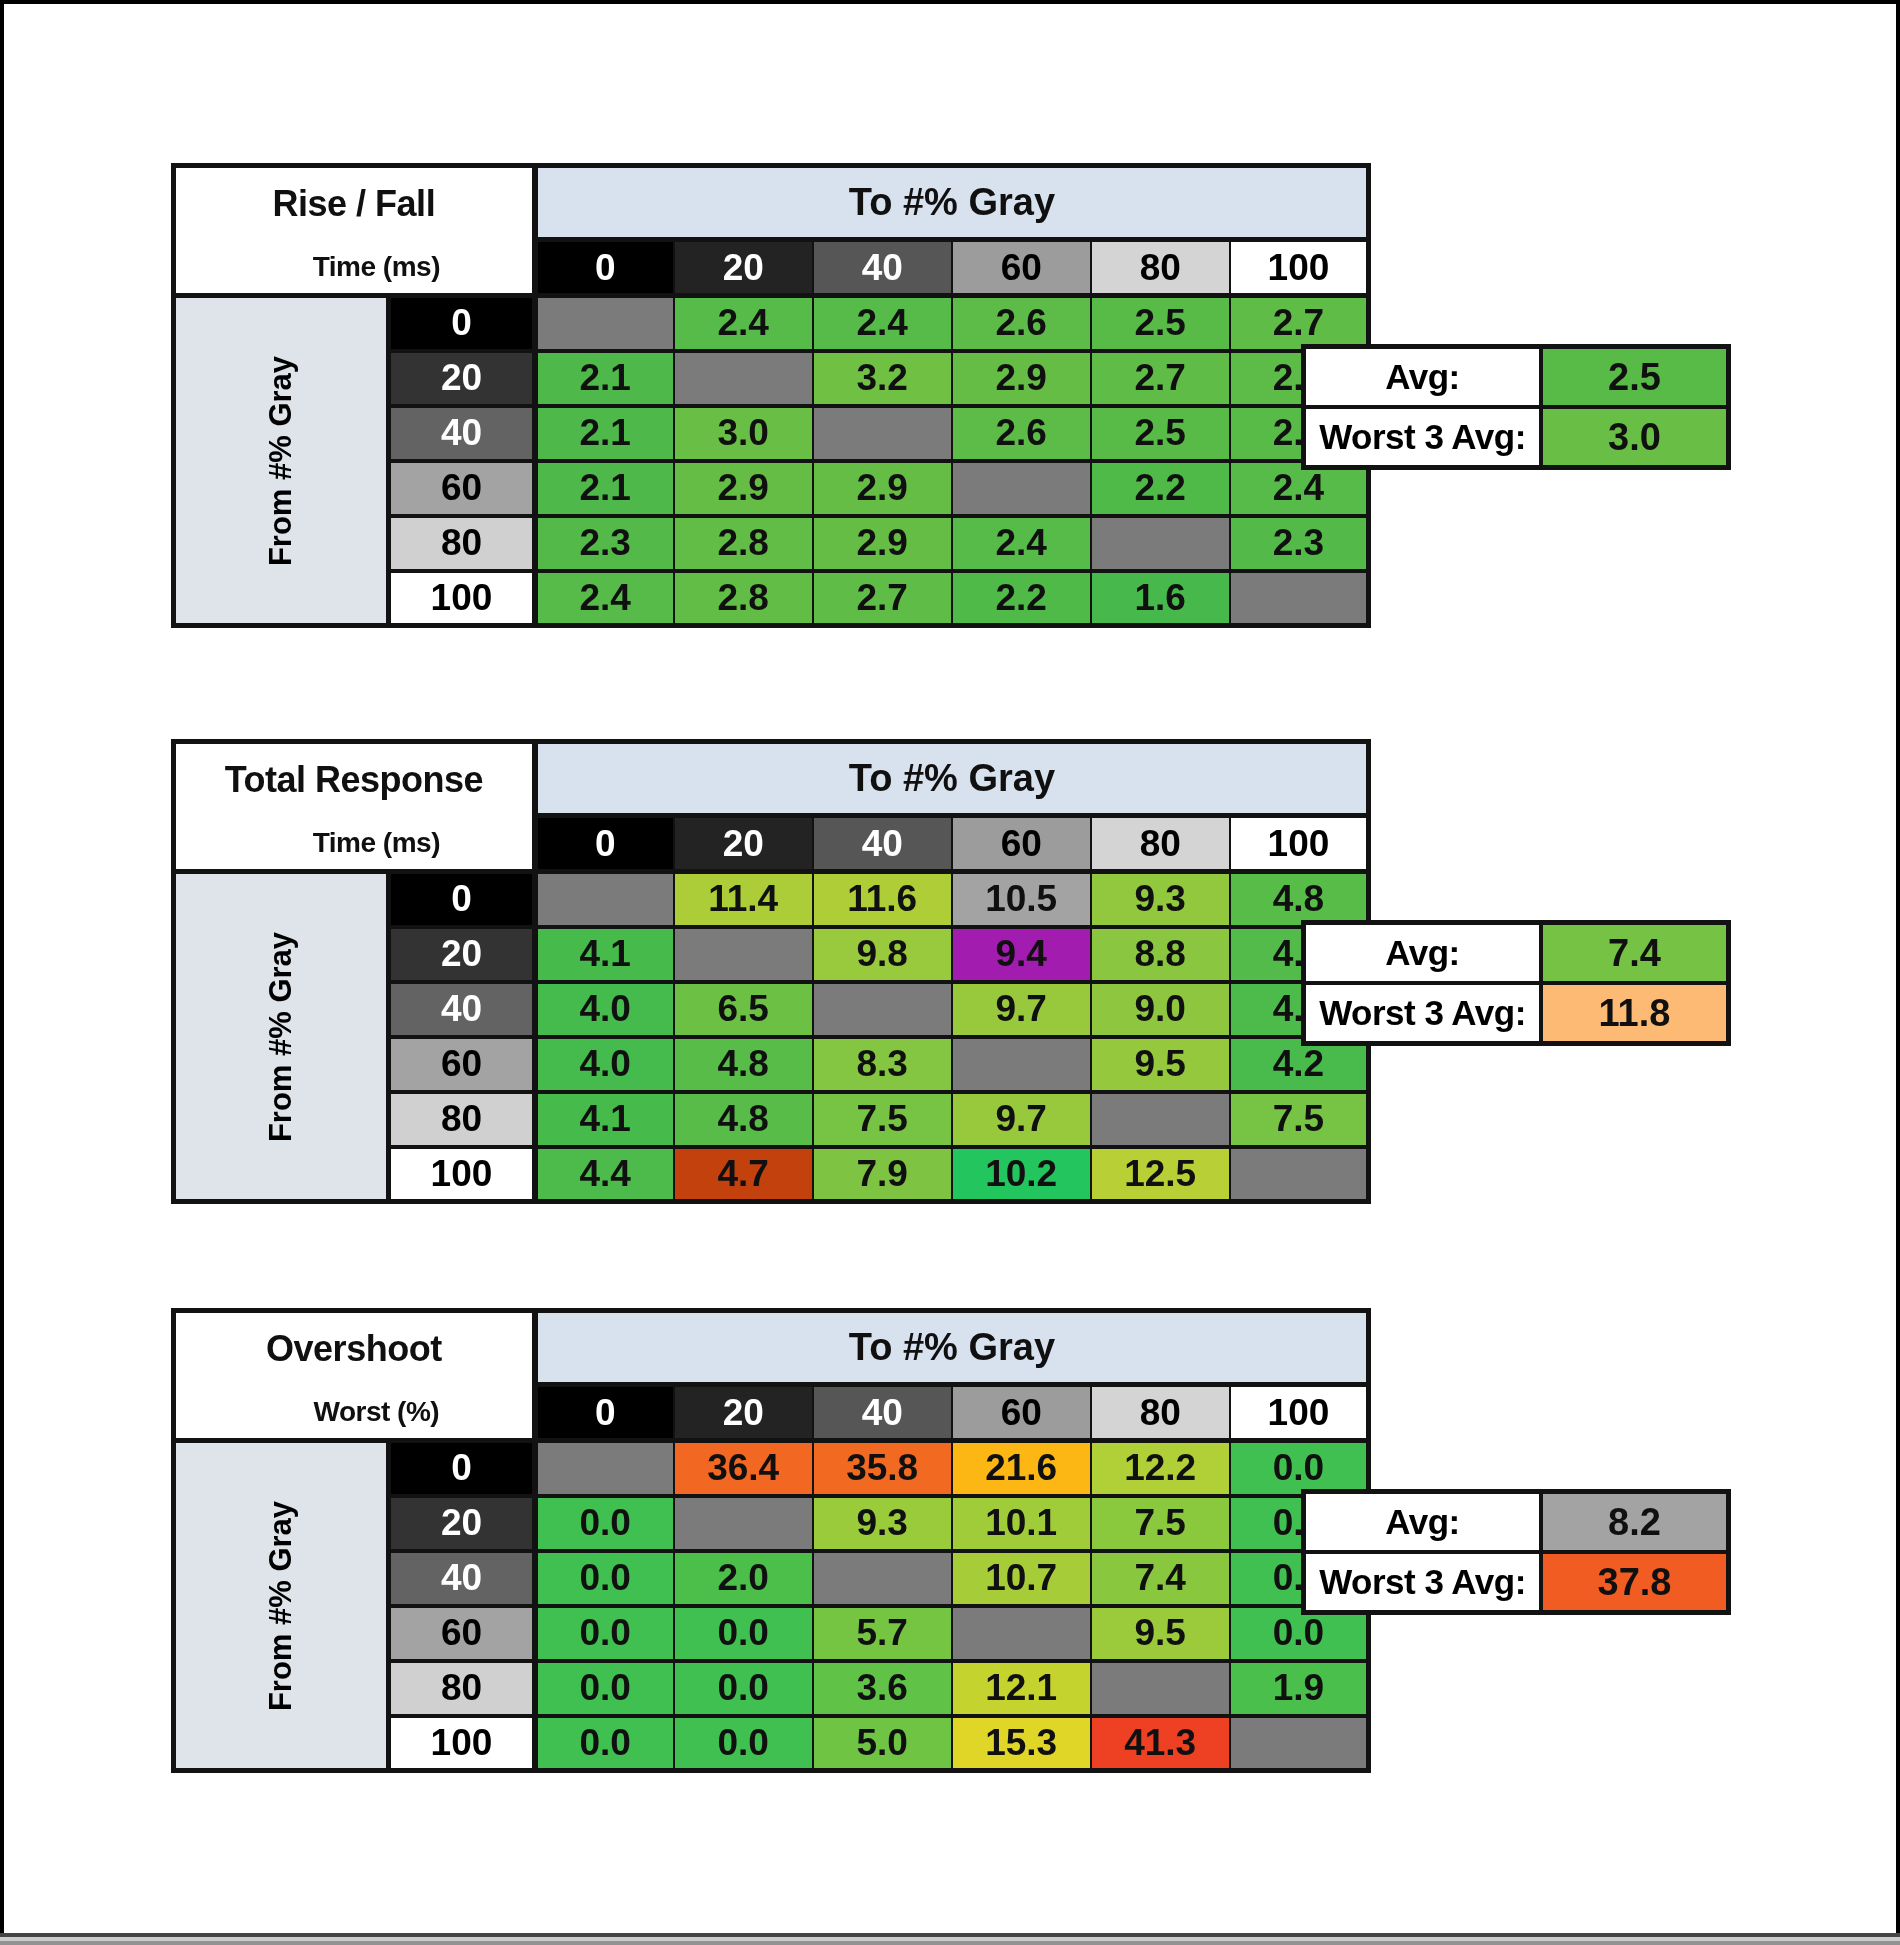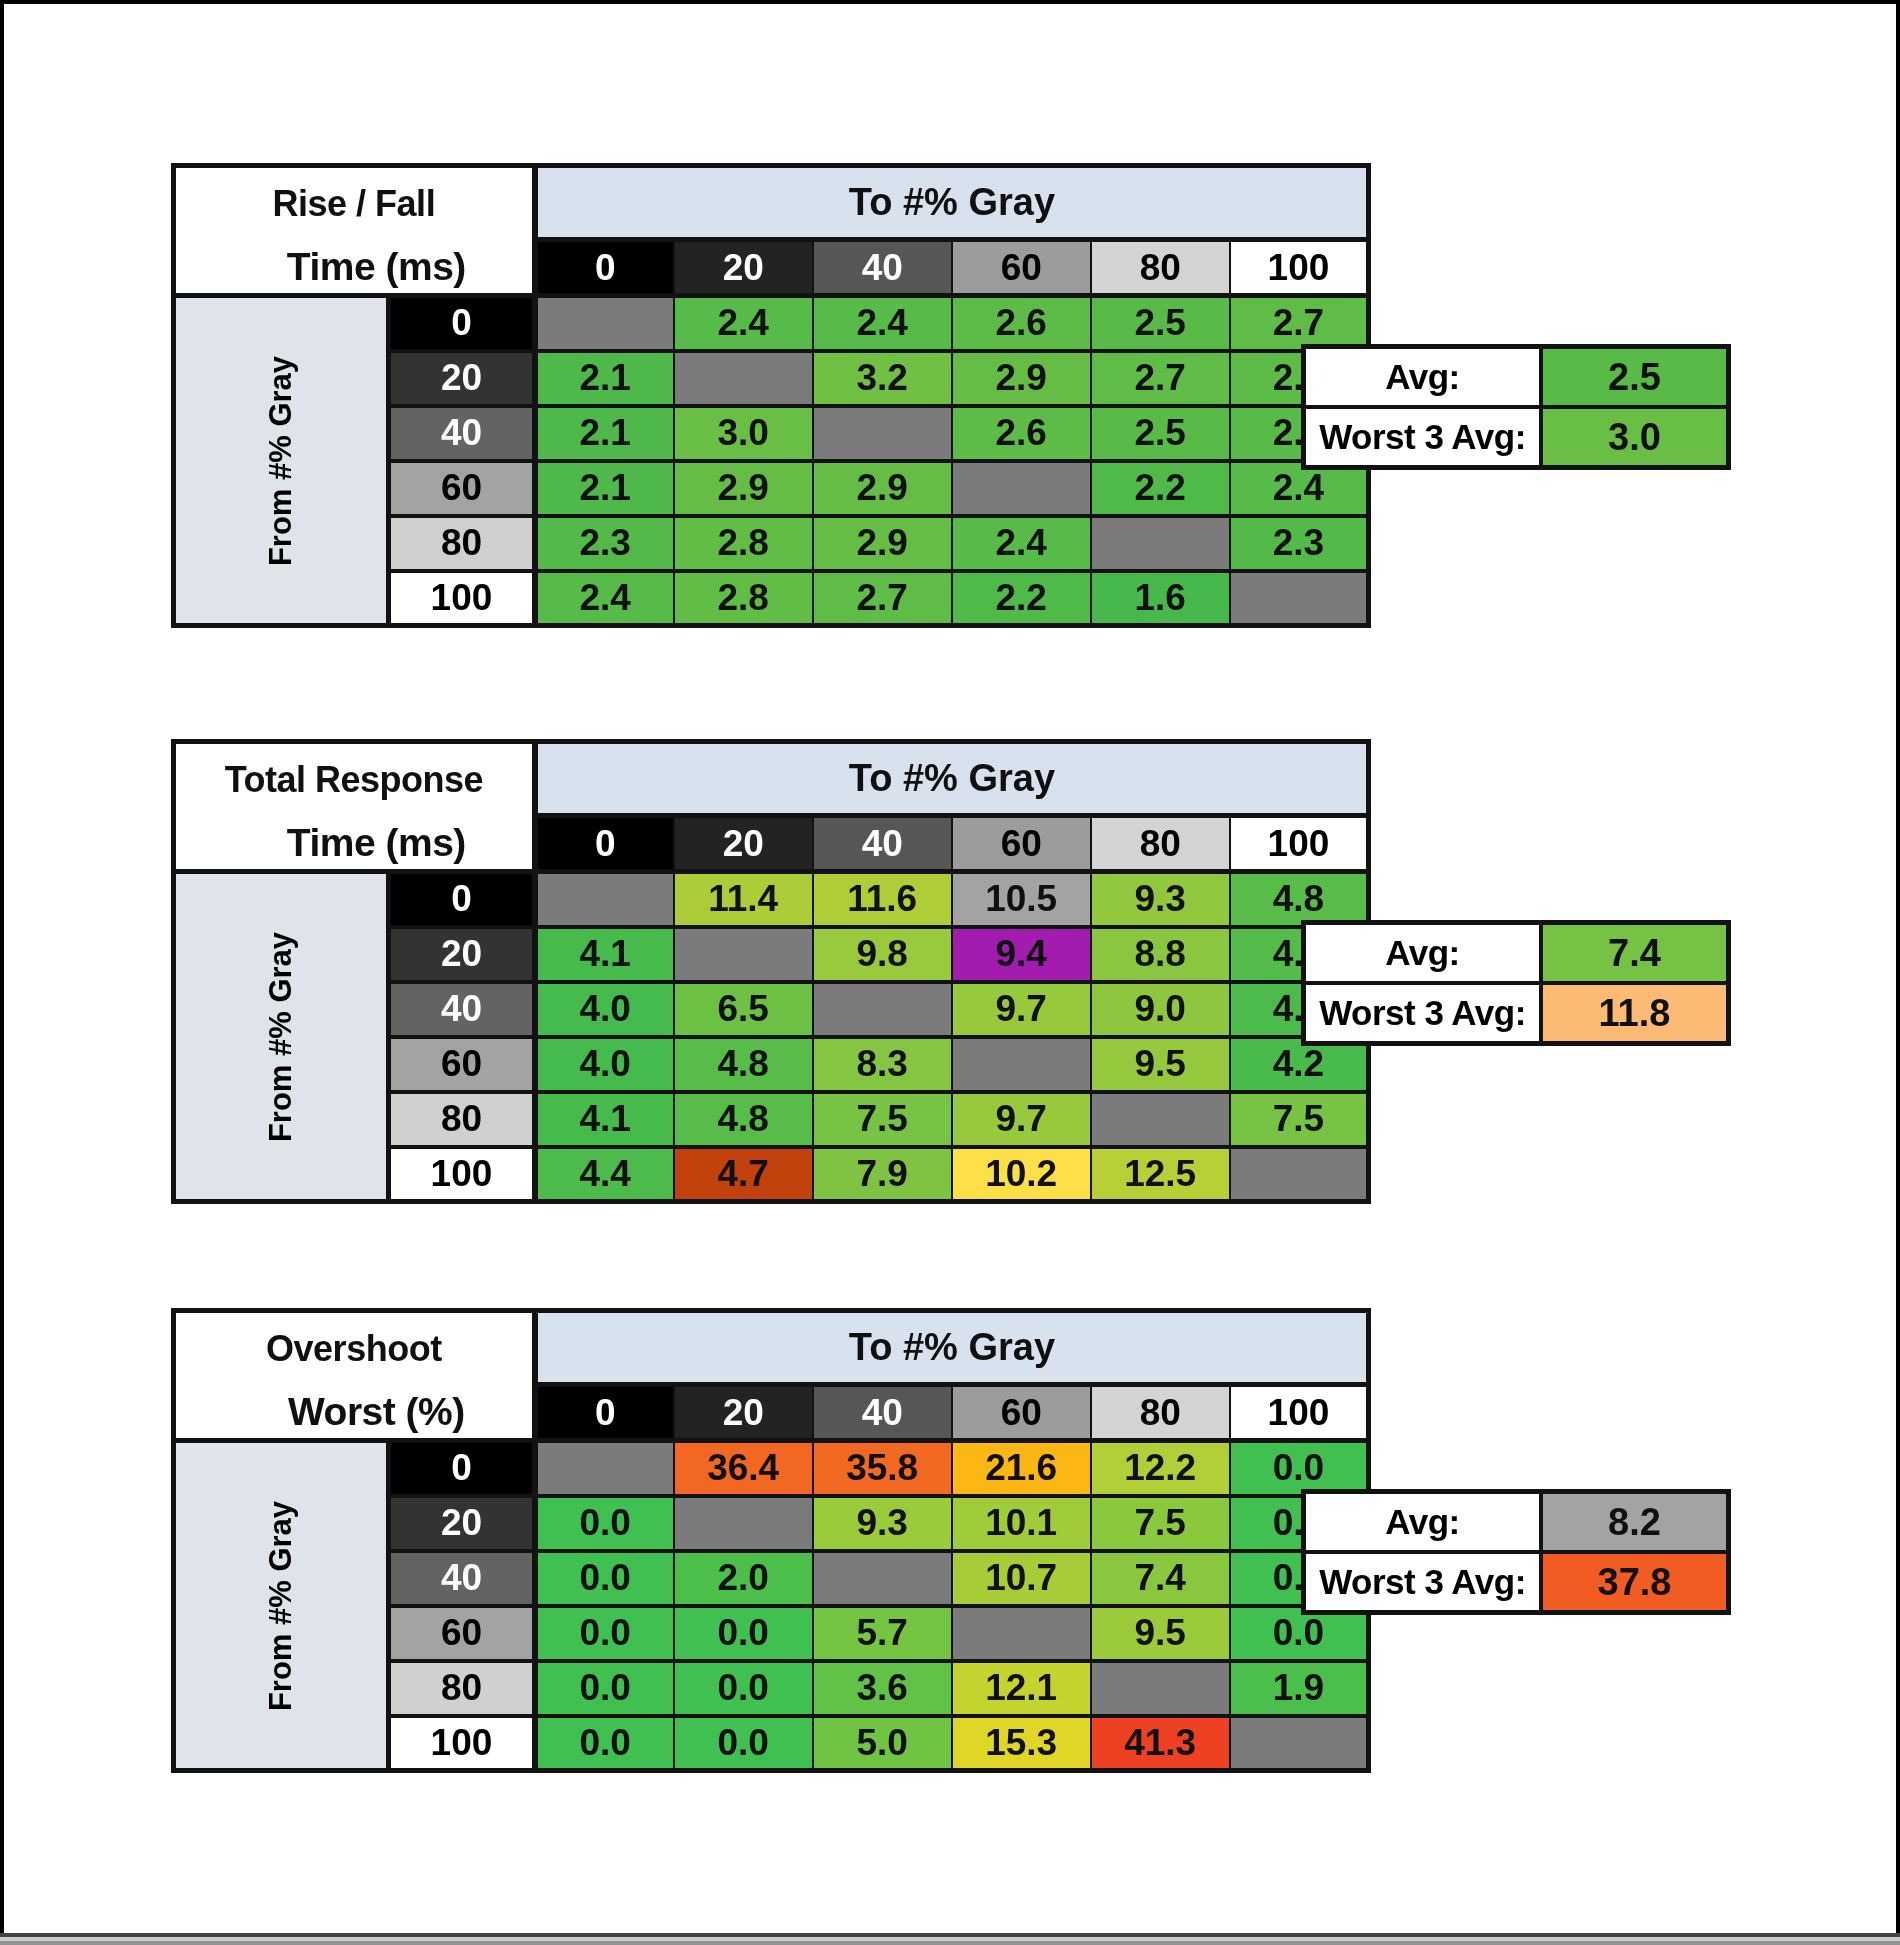--- a/index.html
+++ b/index.html
@@ -16,21 +16,21 @@
   table.grid { border-collapse:collapse; table-layout:fixed; border:5.4px solid #121212; background:#fff; }
   .grid td {
     border:2.5px solid #121212; padding:0; text-align:center; vertical-align:middle;
     font-weight:700; color:#101010; overflow:hidden; white-space:nowrap;
   }
   .grid tr.hdr1 { height:71px; }
   .grid tr.hdr2 { height:53px; }
   .grid tr.data { height:55px; }
   .grid td.title { background:#ffffff; border-right-width:6px; border-bottom-width:5.4px; }
   .grid td.title .tl1 { height:72px; display:flex; align-items:center; justify-content:center; font-size:36px; letter-spacing:-0.5px; }
-  .grid td.title .tl2 { height:53px; display:flex; align-items:center; justify-content:center; font-size:39px; letter-spacing:-0.5px;padding-left:45px; }
+  .grid td.title .tl2 { height:53px; display:flex; align-items:center; justify-content:center; font-size:28px; letter-spacing:-0.5px;padding-left:45px; }
   .grid td.band { font-size:38px; border-bottom-width:5.4px; }
   .grid td.colnum { font-size:37px; border-bottom-width:5.4px; }
   .grid td.strip { border-right-width:5.4px; }
   .grid td.strip .vlabel {
     display:inline-block; transform:rotate(-90deg); white-space:nowrap;
     font-size:31px; font-weight:700; color:#000;
   }
   .grid td.rowhdr { font-size:37px; border-right-width:6px; }
   .grid tr.data td { border-top-width:4.5px; border-bottom-width:4.5px; }
   .grid td.cell { font-size:37px; }
@@ -209,21 +209,21 @@
           <td class="cell" style="background:#77c343">7.5</td>
           <td class="cell" style="background:#98c93d">9.7</td>
           <td class="cell diag" style="background:#7b7b7b"></td>
           <td class="cell" style="background:#77c343">7.5</td>
         </tr>
         <tr class="data">
           <td class="rowhdr" style="background:#ffffff;color:#000000">100</td>
           <td class="cell" style="background:#4dbb4b">4.4</td>
           <td class="cell" style="background:#c2410c">4.7</td>
           <td class="cell" style="background:#7ec442">7.9</td>
-          <td class="cell" style="background:#fde047">10.2</td>
+          <td class="cell" style="background:#22c55e">10.2</td>
           <td class="cell" style="background:#b8cf35">12.5</td>
           <td class="cell diag" style="background:#7b7b7b"></td>
         </tr>
       </tbody>
     </table>
   </div>
 <div class="xwrap" style="left:171px; top:1308px;">
     <table class="grid">
       <colgroup>
         <col style="width:136px">

